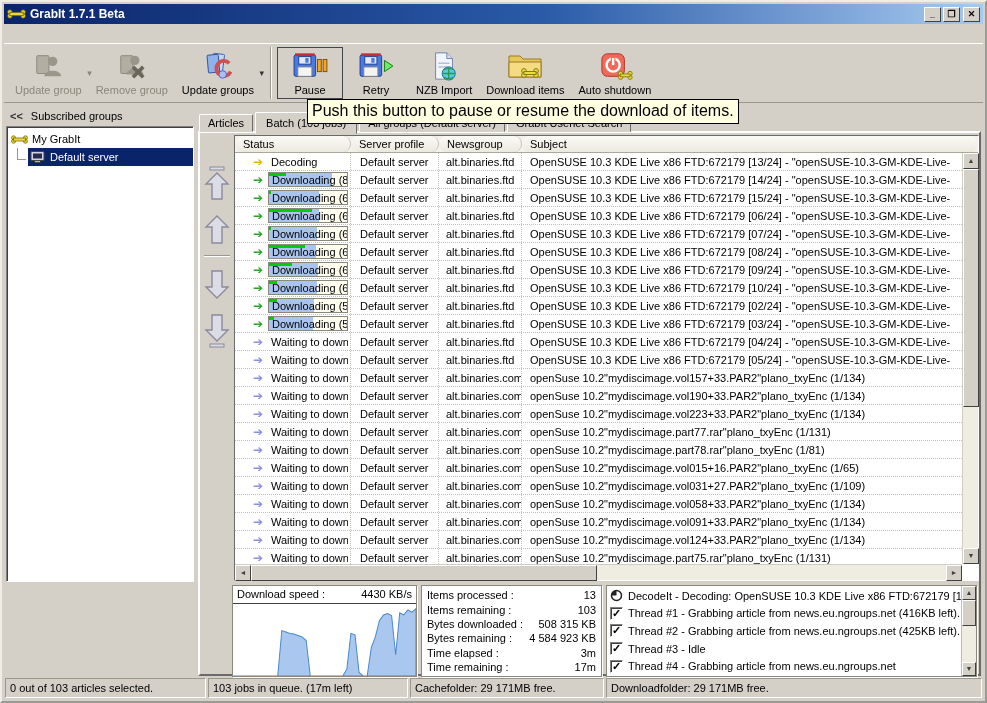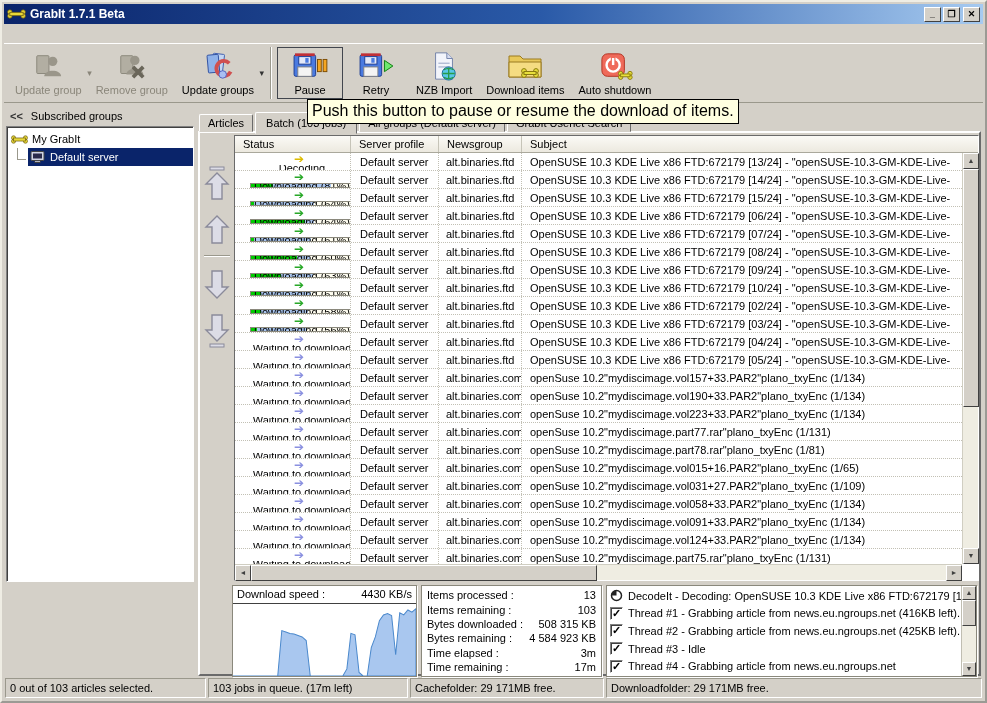--- a/index.html
+++ b/index.html
@@ -62,29 +62,29 @@
 
   
   .reorder { position:absolute; left:2px; top:0; width:30px; bottom:96px; }
   .mvbtn { position:absolute; left:1px; width:28px; height:42px; display:flex; align-items:center; justify-content:center; }
   .mvsep { position:absolute; left:2px; right:2px; top:122px; height:2px; border-top:1px solid #9a988c; border-bottom:1px solid #fff; }
 
   
   .grid { position:absolute; left:34px; top:2px; width:745px; height:446px; background:#fff;
     border:1px solid; border-color:#6a6a6a #fff #fff #6a6a6a; }
   .ghead { position:absolute; left:0; top:0; right:0; height:17px; background:#f3f1ea; border-bottom:1px solid #aaa89c; display:flex; }
-  .hcell { border-right:1px solid #c6c4b8; padding:2px 0 0 8px; height:16px; background:linear-gradient(#fbfaf6,#ece9df); }
+  .hcell { border-right:1px solid #c6c4b8; padding:2px 0 0 8px; height:16px; background:linear-gradient(#fbfaf6,#ece9df);border-radius:8px; }
   .hcell:nth-child(1){ width:116px; }
   .hcell:nth-child(2){ width:88px; }
   .hcell:nth-child(3){ width:83px; }
   .hcell:nth-child(4){ flex:1; border-right:none; }
   .gbody { position:absolute; left:0; top:17px; right:16px; bottom:16px; overflow:hidden; }
   .trow { height:18px; display:flex; border-bottom:1px dotted #c2c0b4; align-items:center; }
   .cell { height:17px; overflow:hidden; white-space:nowrap; display:flex; align-items:center; }
-  .c-status { width:116px; border-right:1px dotted #c2c0b4; padding-left:18px;flex-direction:column; }
+  .c-status { width:116px; border-right:1px dotted #c2c0b4; padding-left:18px; }
   .c-server { width:88px; border-right:1px dotted #c2c0b4; padding-left:9px; }
   .c-group  { width:83px; border-right:1px dotted #c2c0b4; padding-left:7px; }
   .c-subject{ flex:1; padding-left:8px; }
   .st-arrow { width:15px; text-align:left; font-size:12px; line-height:12px; }
   .st-arrow::before { content:"➔"; }
   .trow[data-kind="decoding"]   .st-arrow { color:#ddbb00; }
   .trow[data-kind="downloading"].trow .st-arrow, .trow[data-kind="downloading"] .st-arrow { color:#28a828; }
   .trow[data-kind="waiting"]    .st-arrow { color:#8a90e0; }
   .st-box { position:relative; height:15px; flex:1; margin-right:2px; display:flex; align-items:center; overflow:hidden; }
   .trow[data-kind="downloading"] .st-box { border:1px solid #8a887c; background:#fffdf0; }

